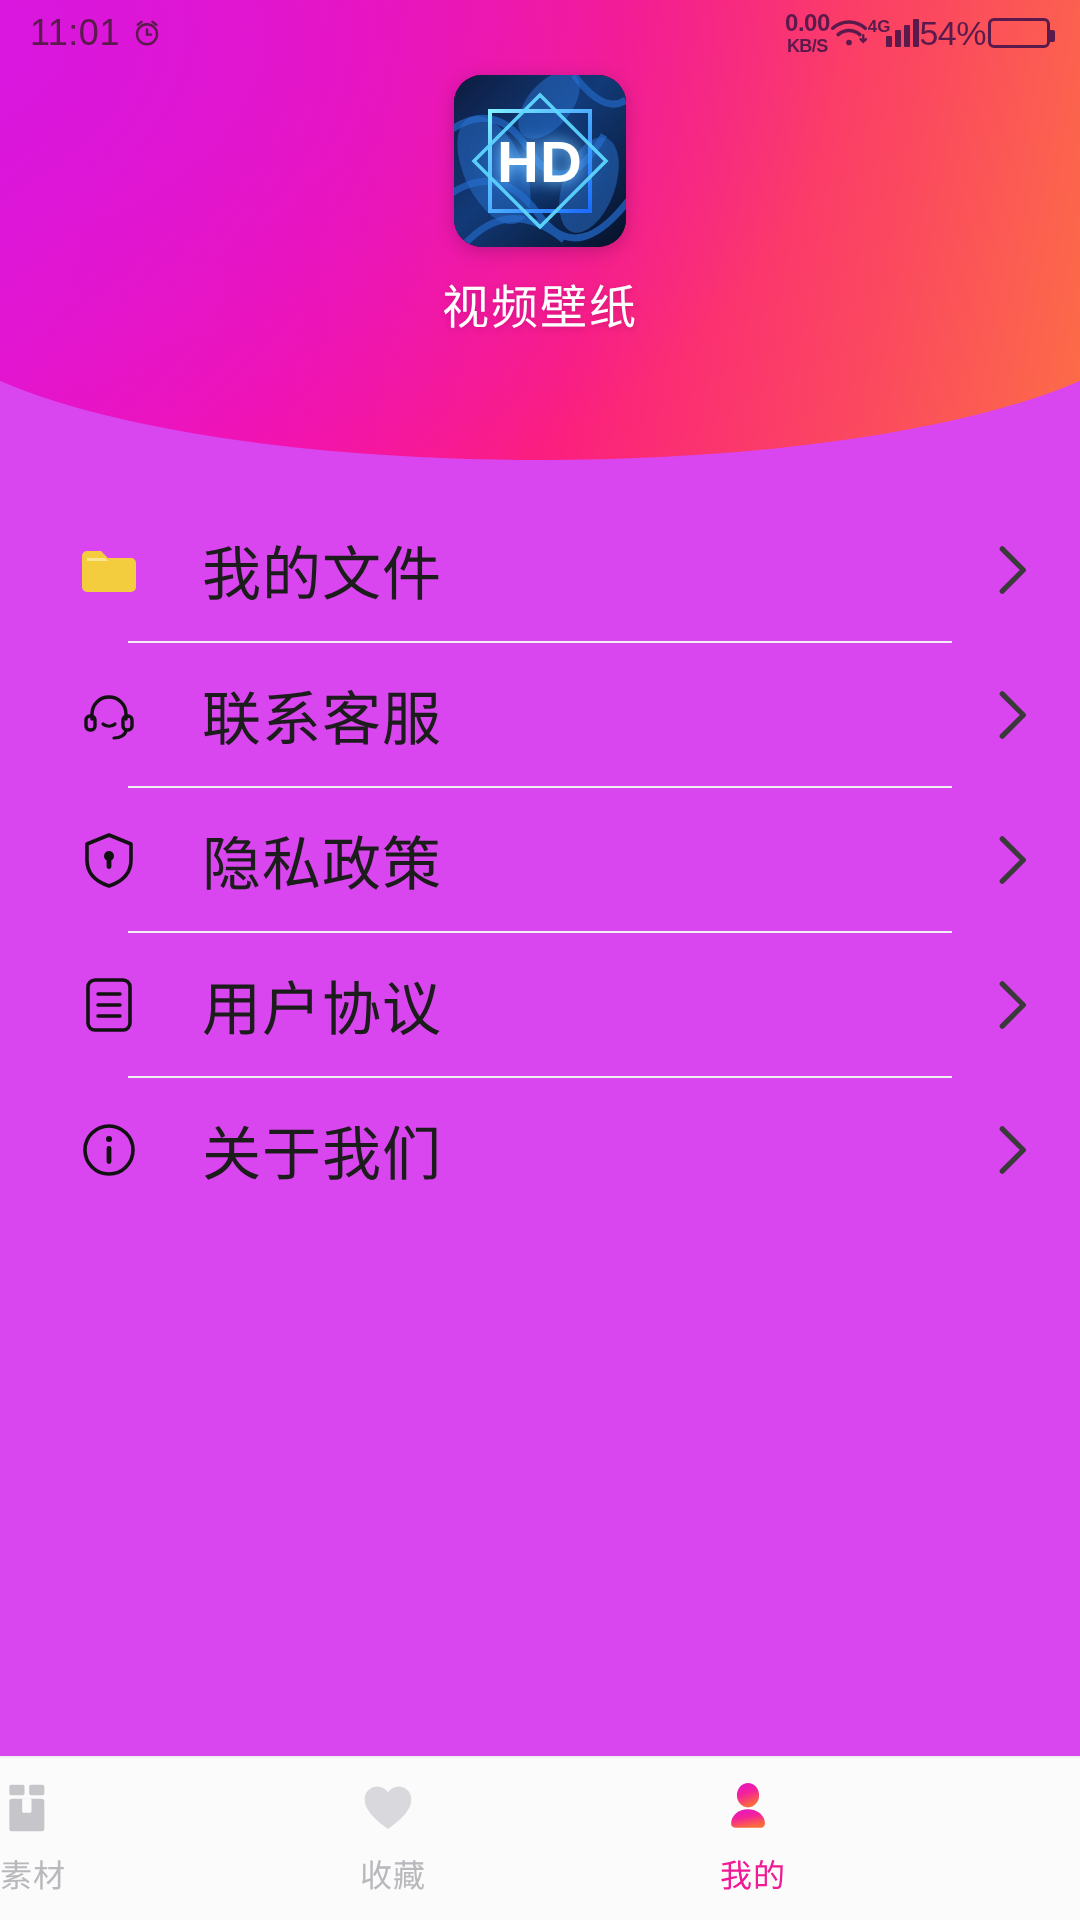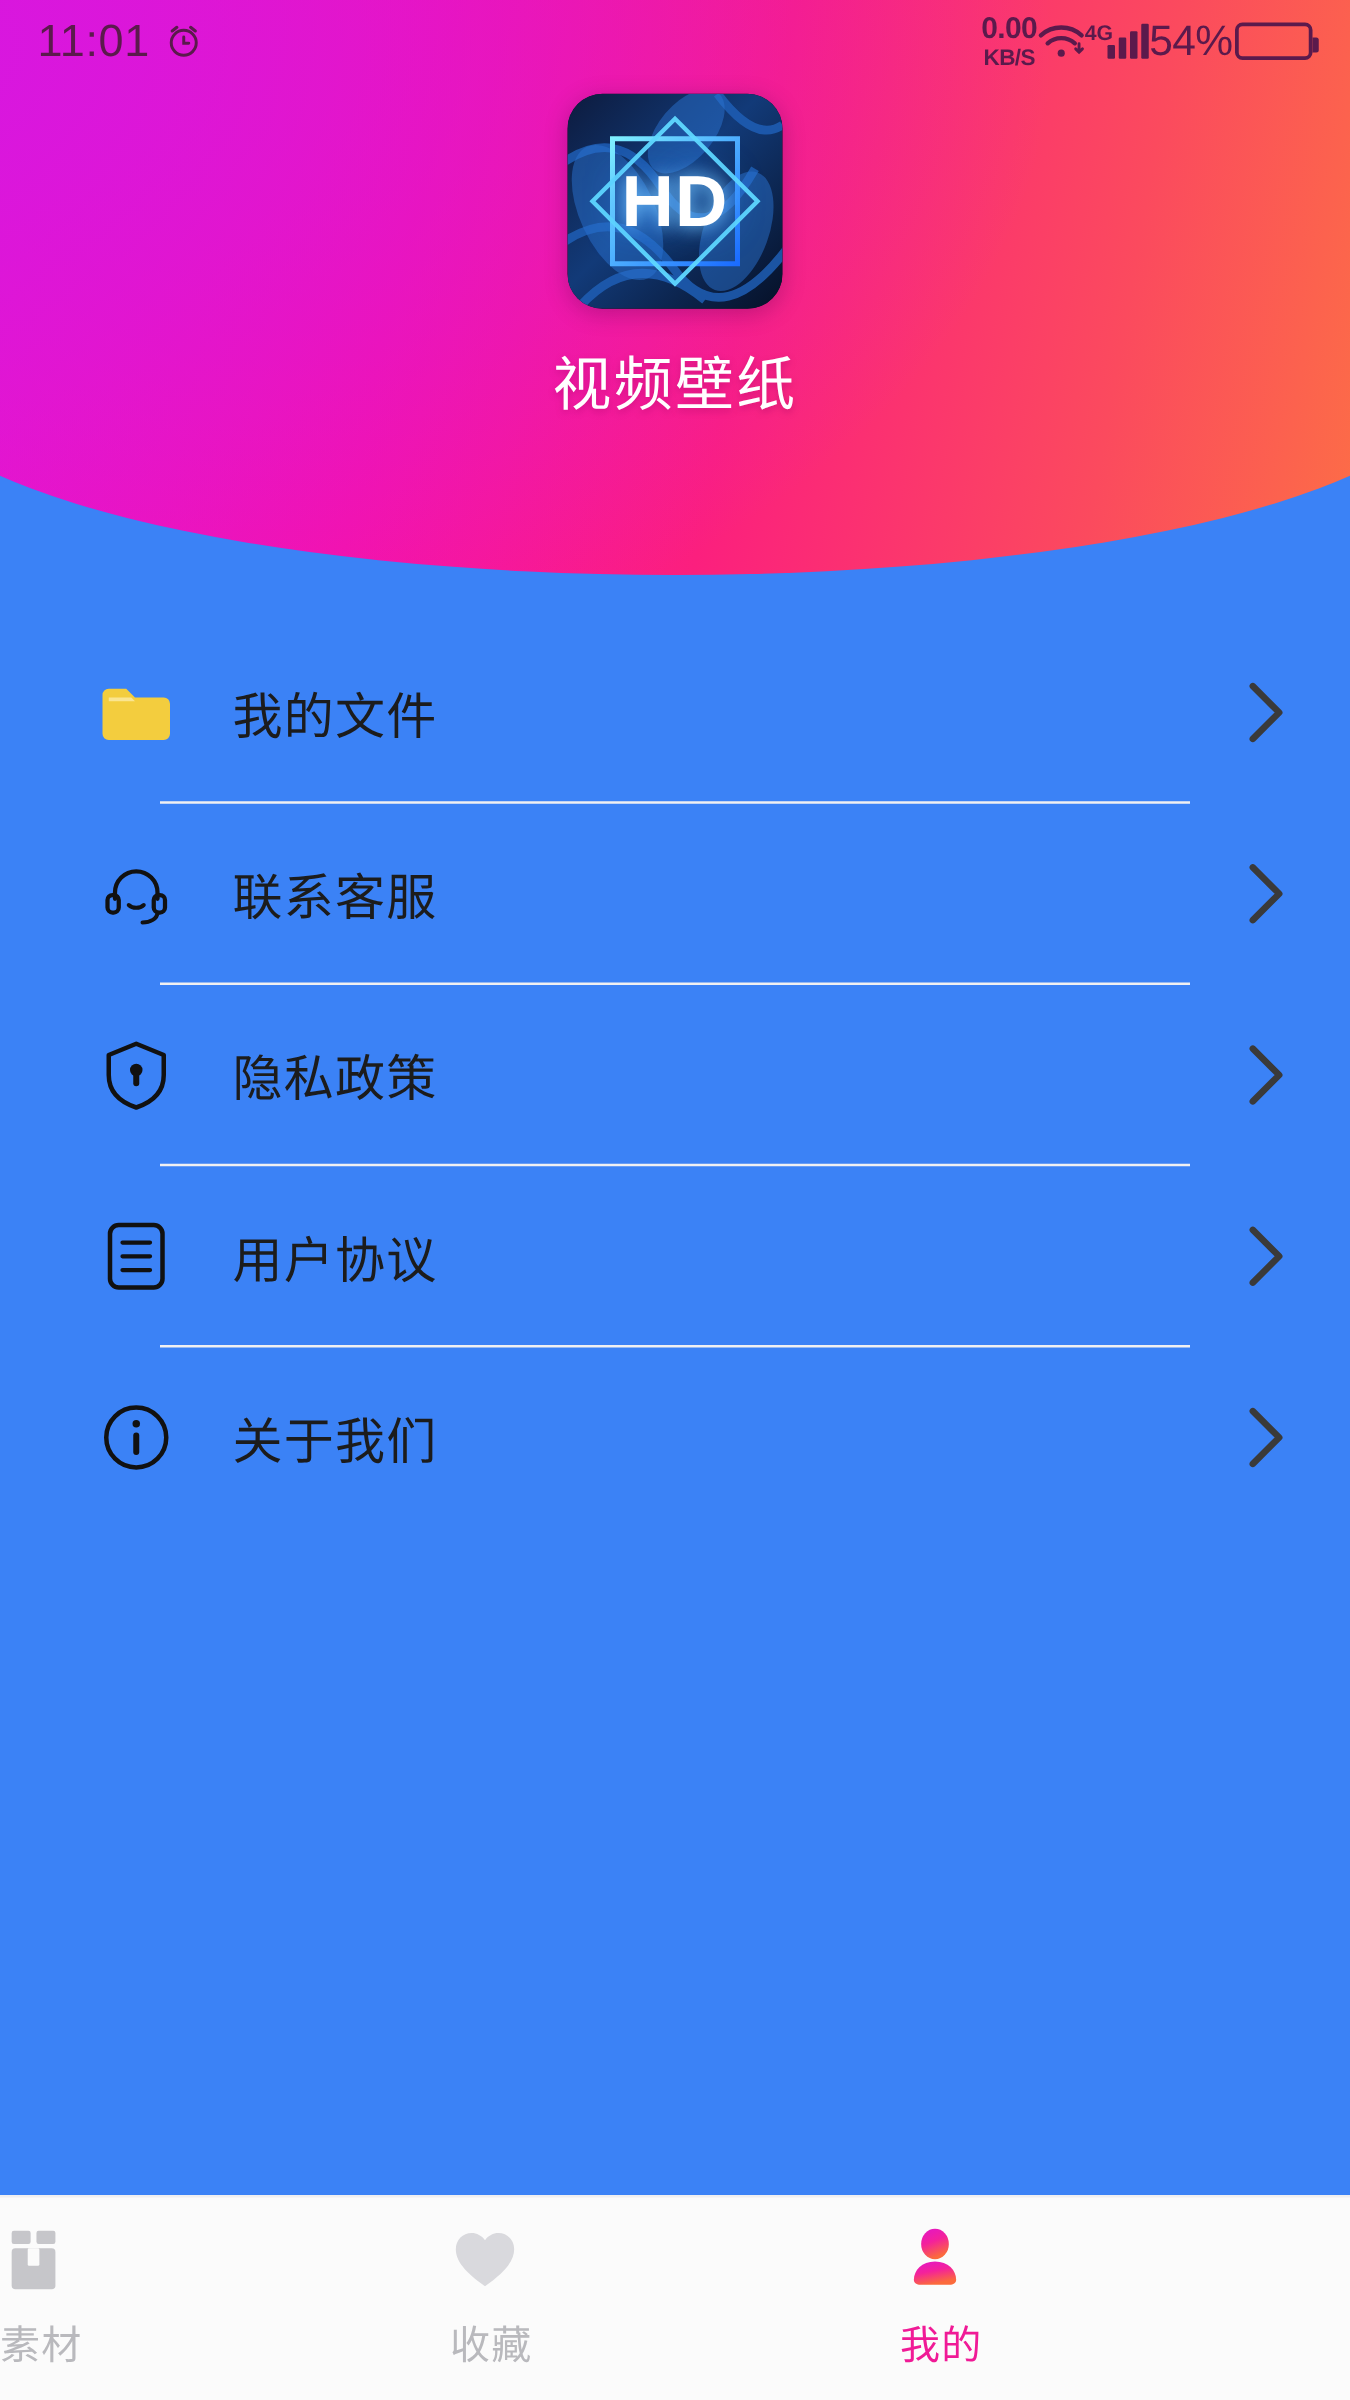--- a/index.html
+++ b/index.html
@@ -4,21 +4,21 @@
 <title>视频壁纸 - 我的</title>
 <style>
   * { margin:0; padding:0; box-sizing:border-box; }
   html, body {
     width:1080px; height:1920px;
     font-family:"Liberation Sans","DejaVu Sans",sans-serif;
     background:#ffffff; overflow:hidden;
   }
   #phone {
     position:relative; width:1080px; height:1920px;
-    background:#3b82f6; overflow:hidden;padding-left:20px;
+    background:#d946ef; overflow:hidden;padding-left:20px;
   }
 
   
   .header-wrap {
     position:absolute; left:0; top:0; width:1080px; height:460px;
     overflow:hidden;
   }
   .header-grad {
     position:absolute; left:-80px; top:-140px;
     width:1240px; height:600px;
@@ -91,21 +91,21 @@
   }
   .menu-row {
     position:relative; height:143px; display:flex; align-items:center;
     padding:0 48px 0 78px; background:transparent;
   }
   .menu-icon {
     width:62px; min-width:62px; height:62px;
     display:flex; align-items:center; justify-content:center;
   }
   .menu-label {
-    flex:1; margin-left:46px; font-size:40px; color:#1c1c1c; letter-spacing:1px;
+    flex:1; margin-left:62px; font-size:59px; color:#1c1c1c; letter-spacing:1px;
   }
   .chev { width:40px; height:52px; display:block; }
   .divider {
     height:2px; background:#f0f0f2; margin:0 128px 0 128px;
   }
 
   
   .tabbar {
     position:absolute; left:0; bottom:0; width:1080px; height:164px;
     background:#fbfbfb; border-top:2px solid #efeff1;

